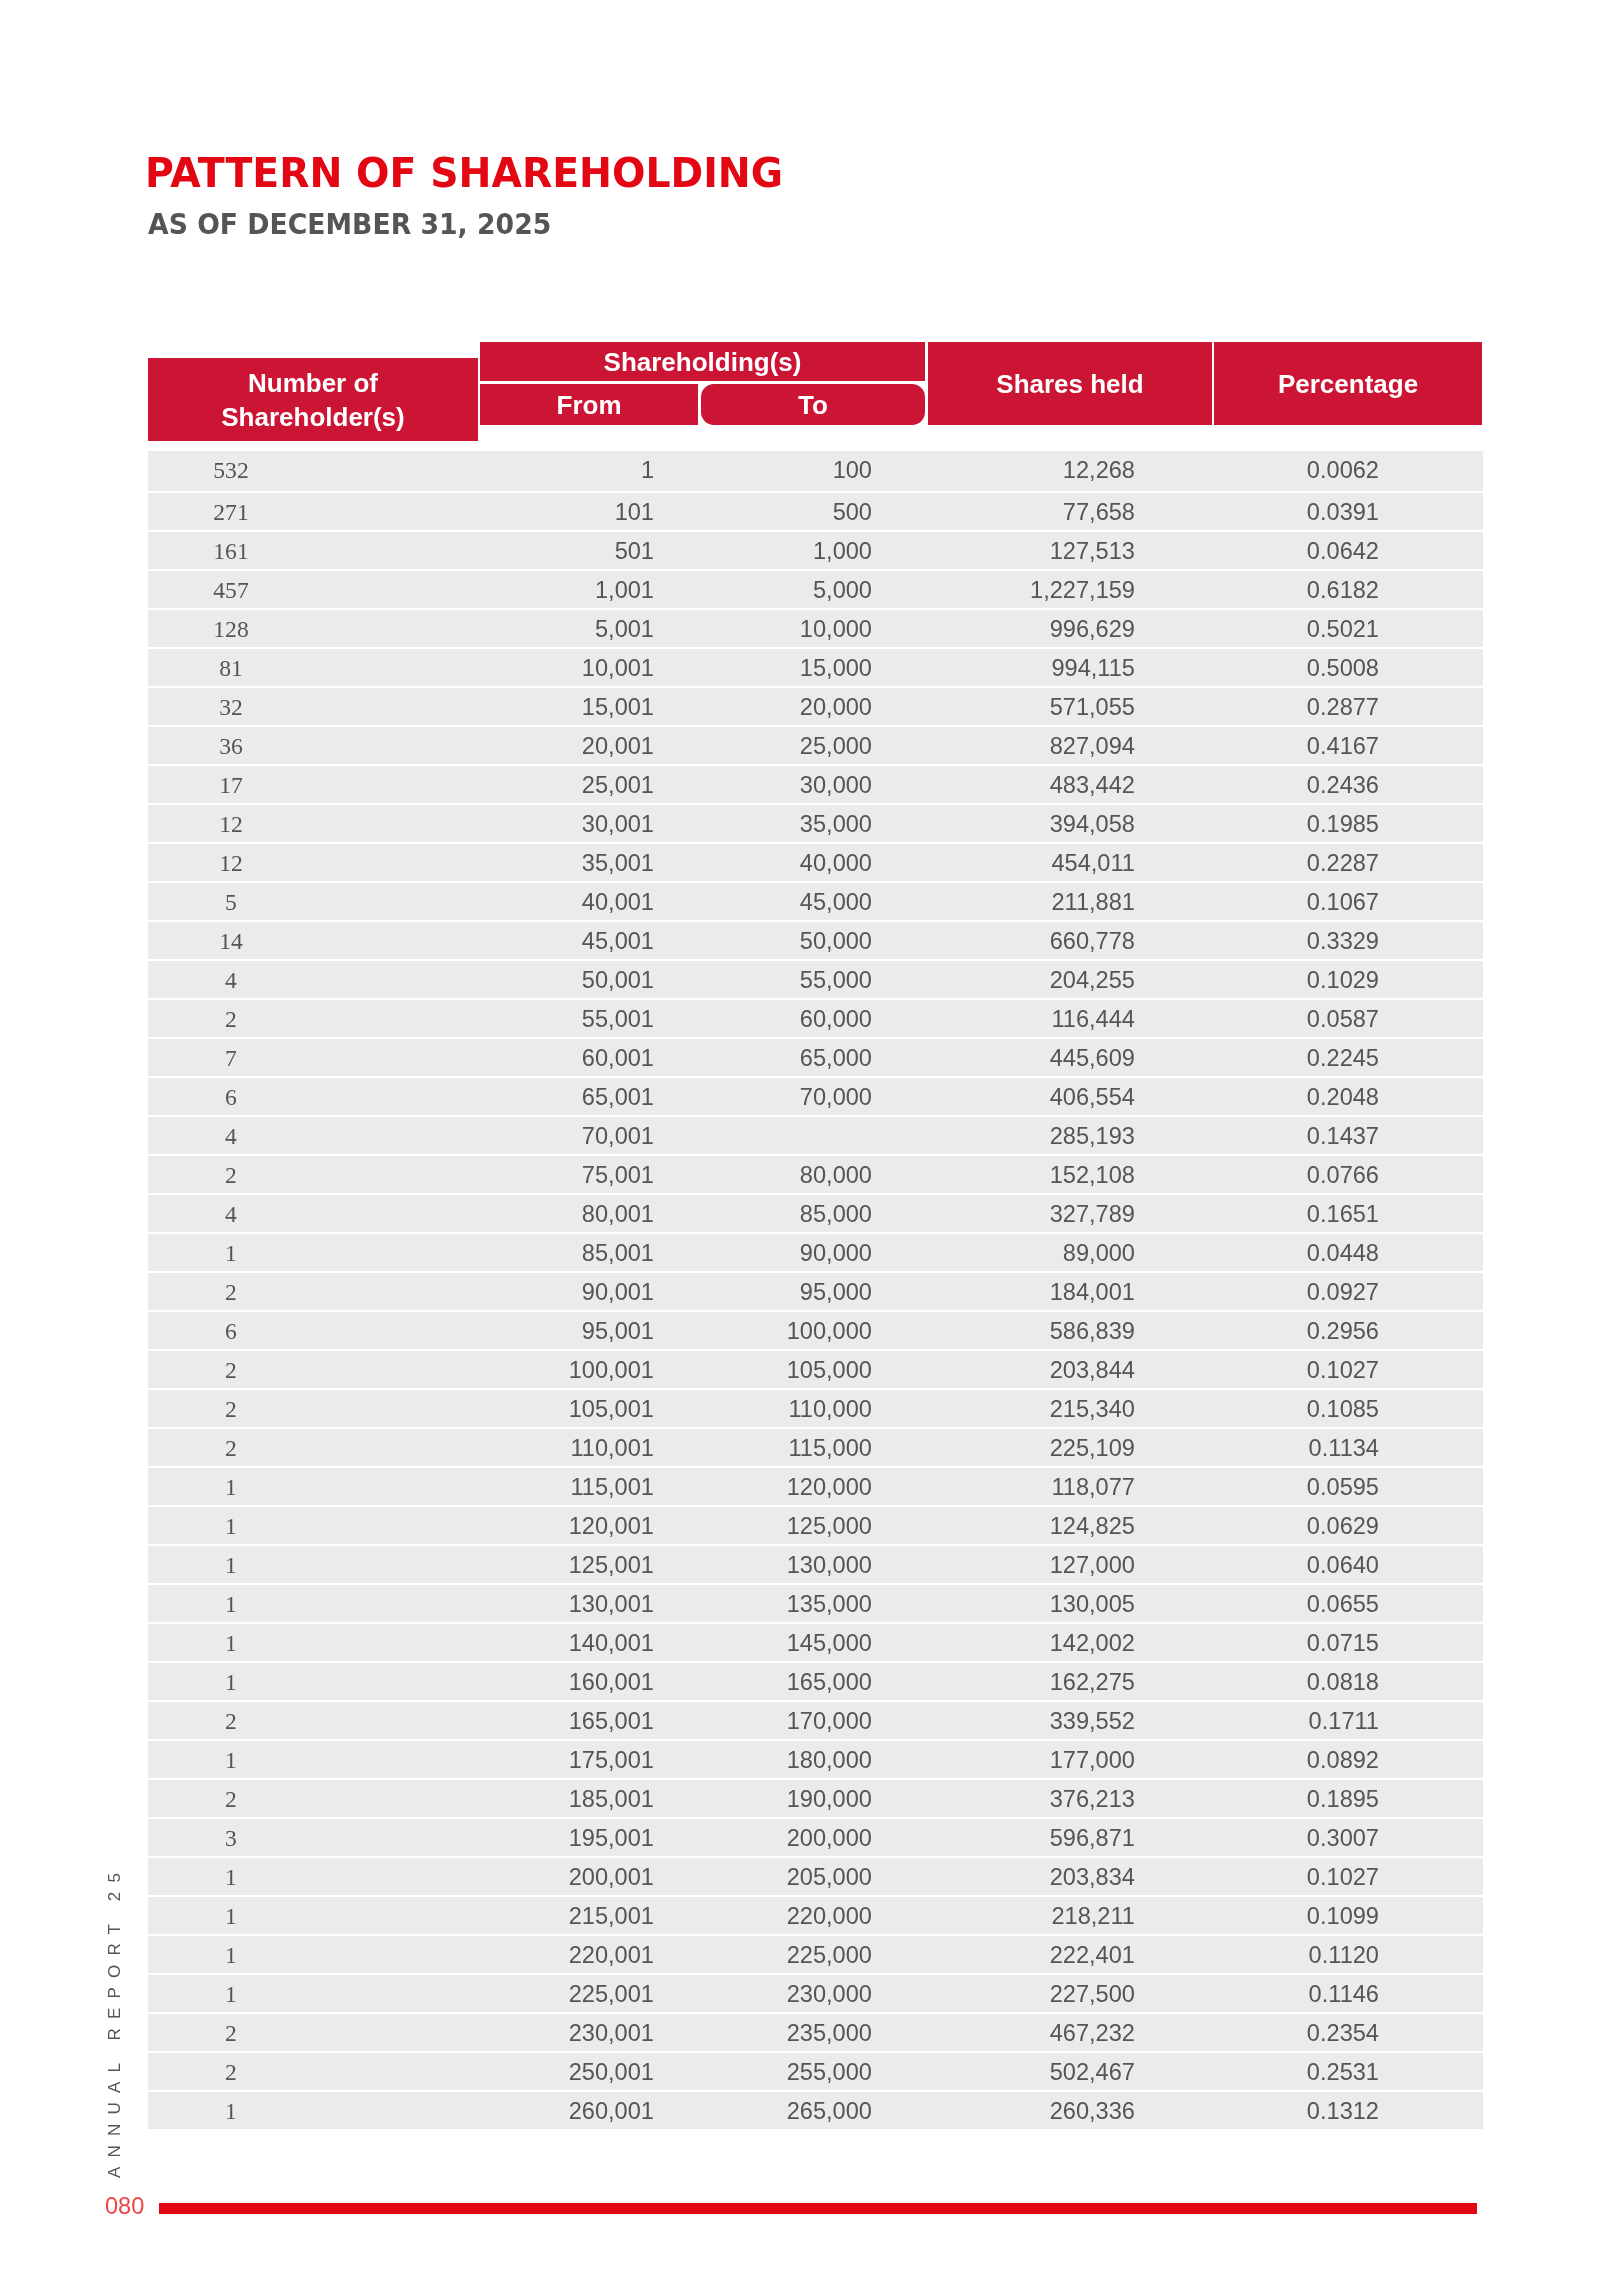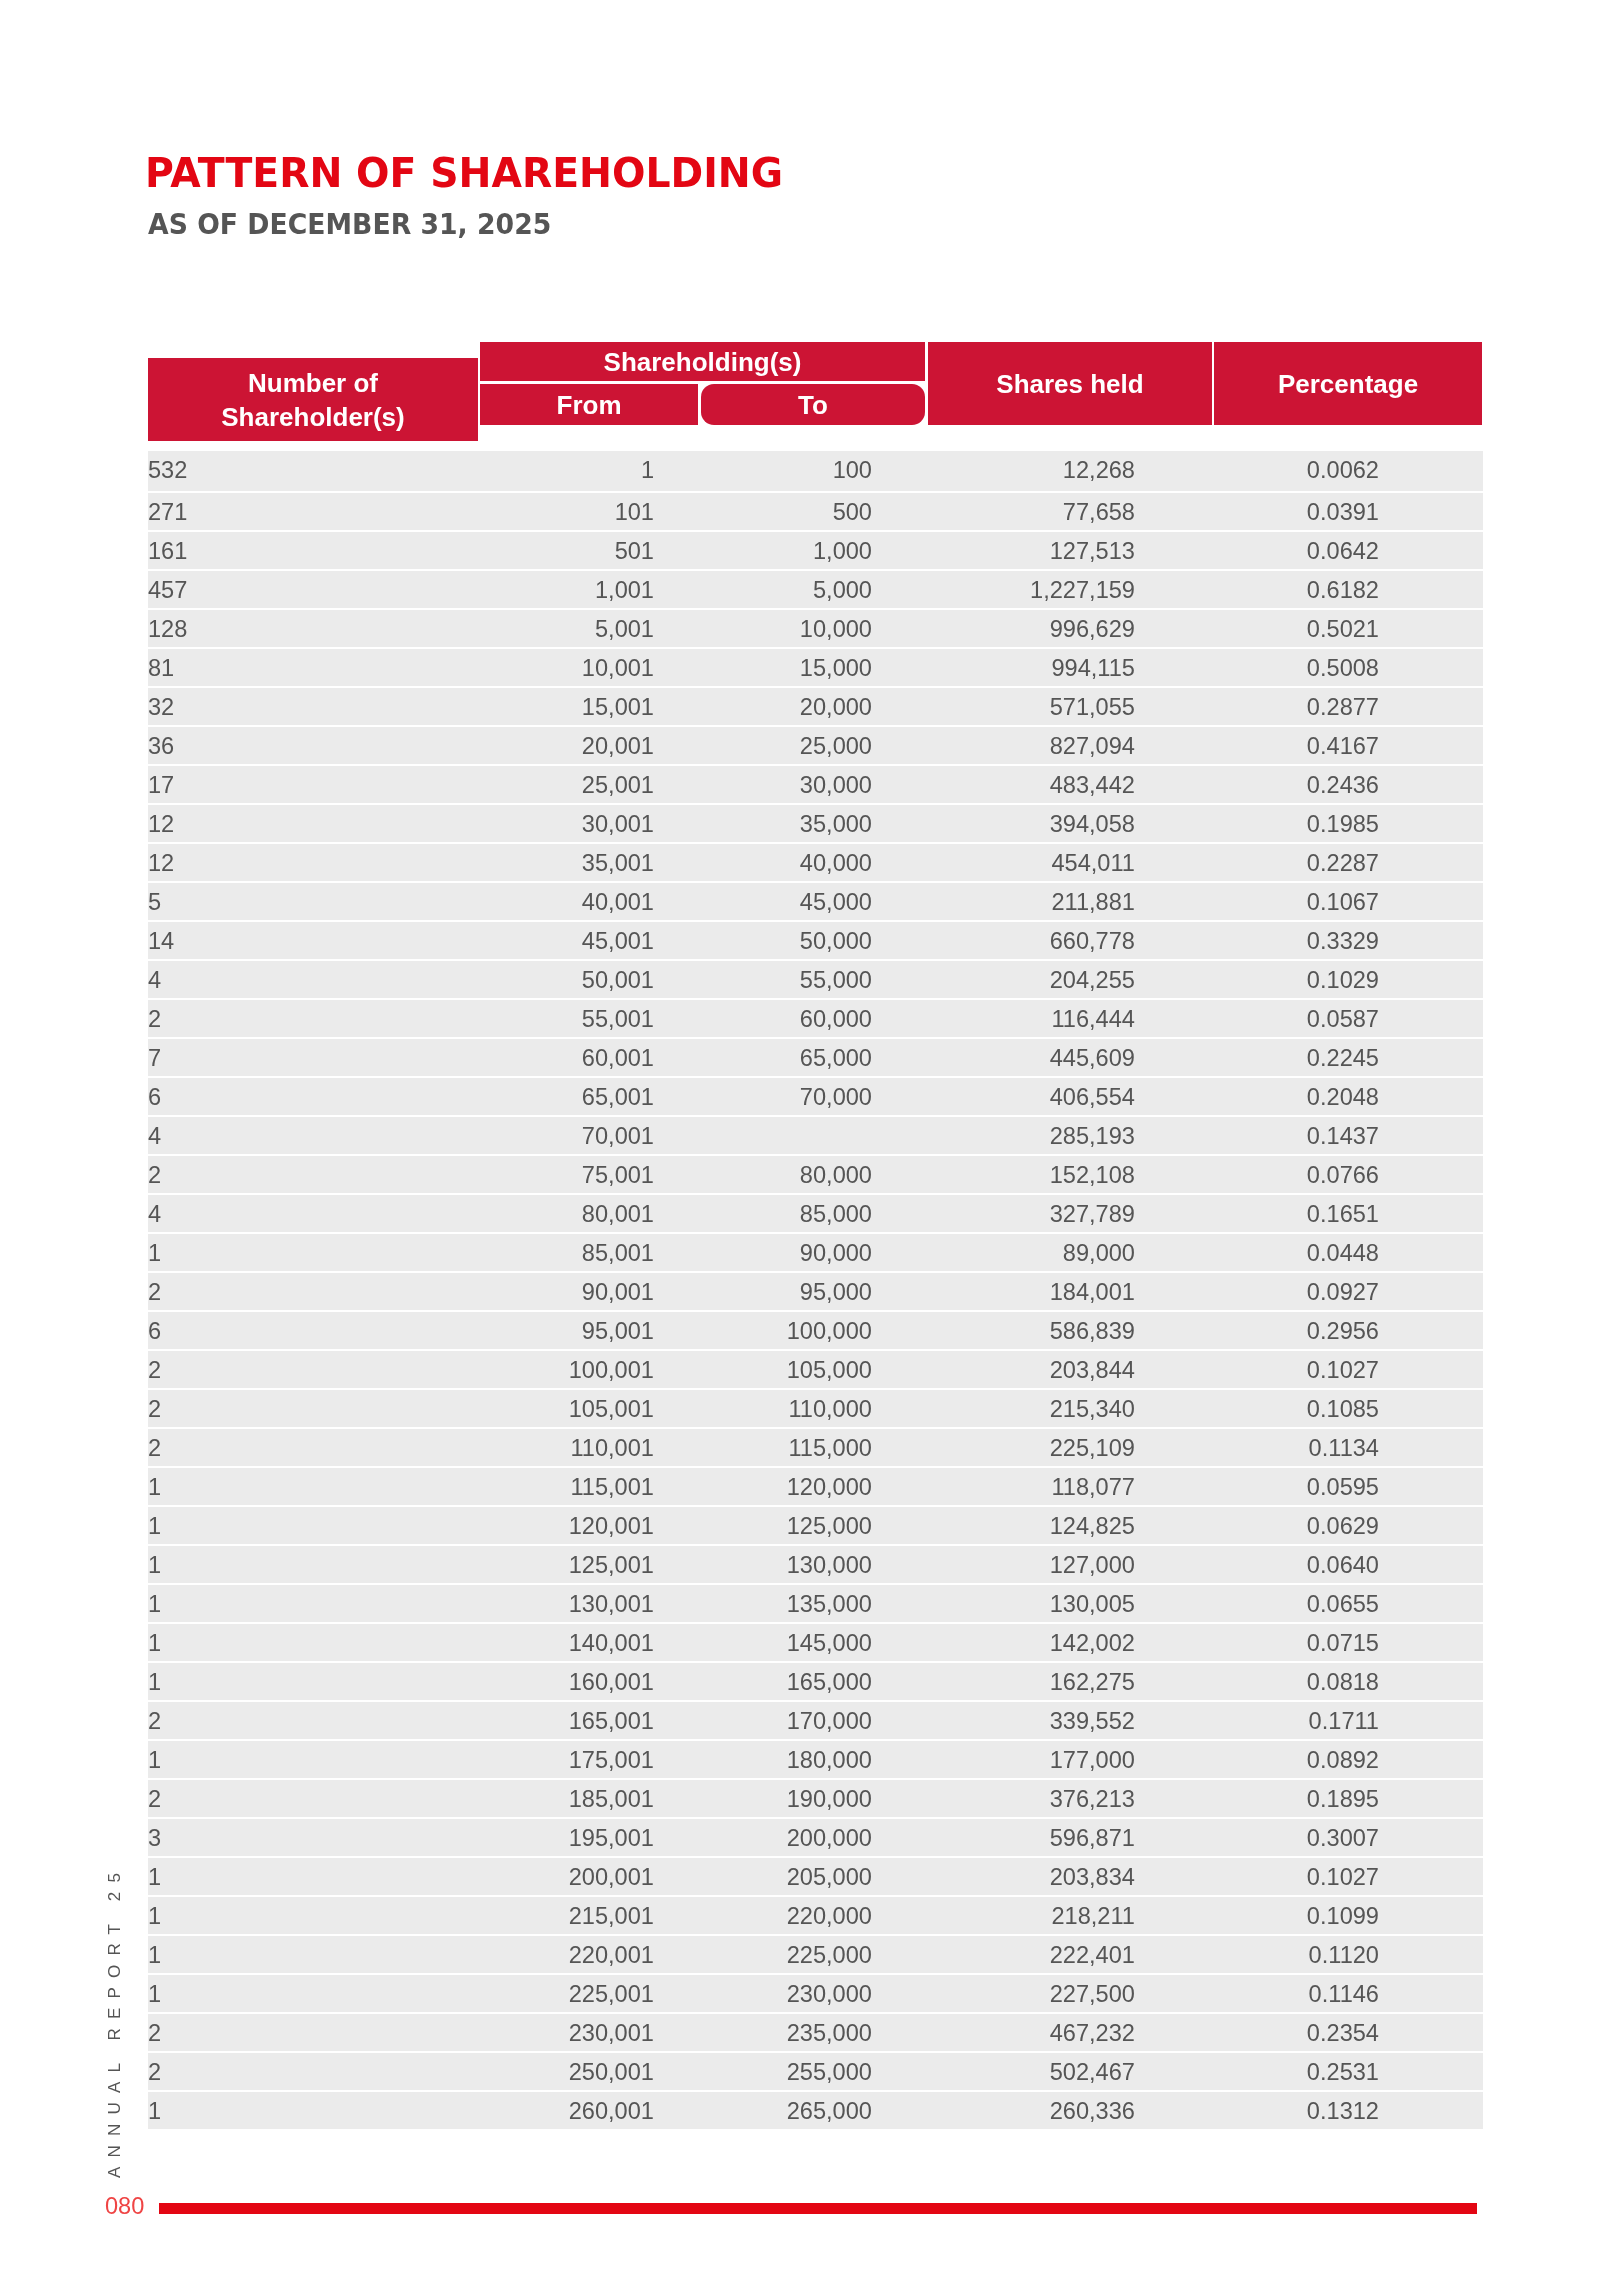--- a/index.html
+++ b/index.html
@@ -5,21 +5,21 @@
   html, body { margin:0; padding:0; background:#ffffff; }
   body { width:1622px; height:2295px; position:relative; overflow:hidden; font-family:"Liberation Sans", sans-serif; }
   .title { position:absolute; left:145px; top:149px; font-family:"DejaVu Sans", sans-serif; font-weight:bold; font-size:41px; color:#e30613; letter-spacing:0px; transform:scaleX(0.96); transform-origin:left; }
   .subtitle { position:absolute; left:148px; top:207px; font-family:"DejaVu Sans", sans-serif; font-weight:bold; font-size:29px; color:#555555; transform:scaleX(0.92); transform-origin:left; }
   .header { position:absolute; left:148px; top:342px; width:1335px; height:83px; }
   .hcell { position:absolute; background:#cc1434; color:#ffffff; font-weight:bold; font-size:26px; display:flex; align-items:center; justify-content:center; text-align:center; line-height:34px; box-sizing:border-box; }
   .rows { position:absolute; left:148px; top:451px; width:1335px; }
   .row { position:relative; height:37px; background:#ebebeb; border-bottom:2.6px solid #ffffff; box-sizing:content-box; }
   .row:first-child { padding-top:2.6px; }
   .cell { position:absolute; top:5.2px; font-size:23.6px; color:#555555; line-height:29px; }
-  .c0 { left:0; width:166px; text-align:left; }
+  .c0 { left:0; width:166px; text-align:center;font-family:Liberation Serif, serif; }
   .c1 { left:0; width:506px; text-align:right; }
   .c2 { left:0; width:724px; text-align:right; }
   .c3 { left:0; width:987px; text-align:right; }
   .c4 { left:0; width:1231px; text-align:right; }
   .side { position:absolute; left:105px; top:2178px; transform:rotate(-90deg); transform-origin:left top; font-size:17px; letter-spacing:9.2px; color:#555555; white-space:nowrap; }
   .pagenum { position:absolute; left:105px; top:2193px; font-size:23.6px; color:#ef4444; }
   .footbar { position:absolute; left:159px; top:2203px; width:1318px; height:10.5px; background:#e30613; }
 </style>
 </head>
 <body>

